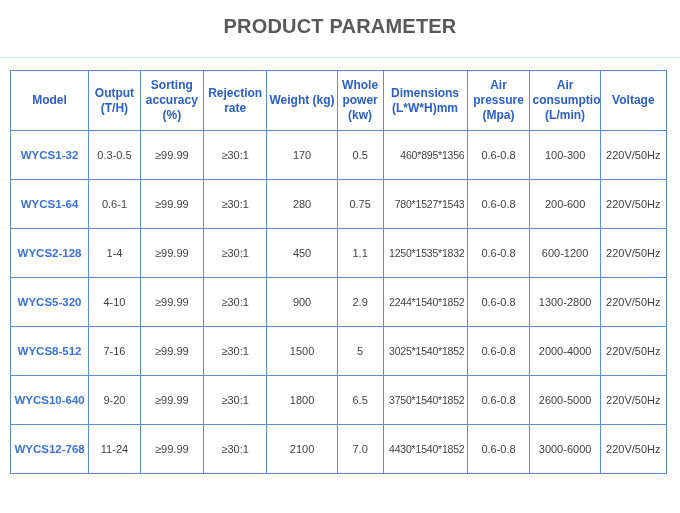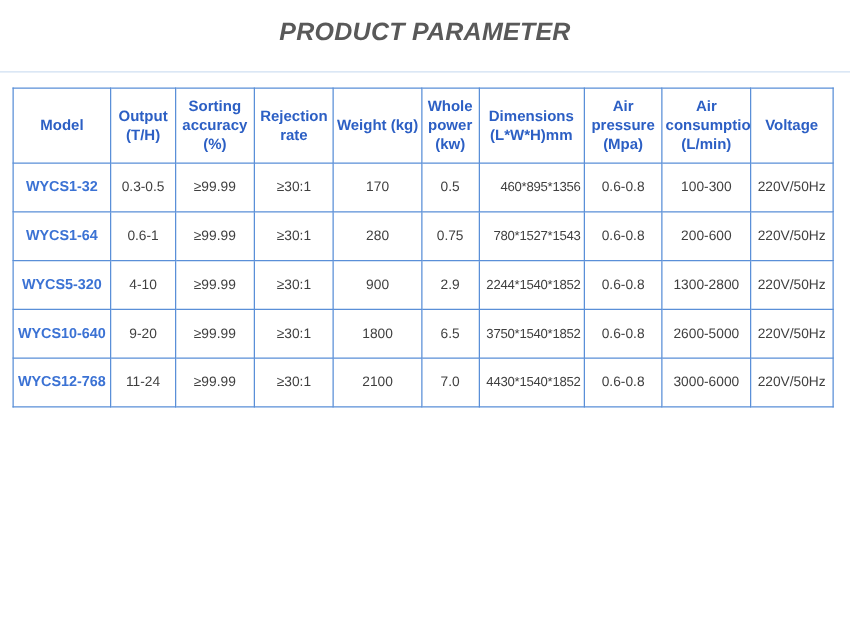--- a/index.html
+++ b/index.html
@@ -12,21 +12,20 @@
     overflow: hidden;
   }
   .title {
     margin: 0;
     padding-top: 15px;
     text-align: center;
     font-size: 20px;
     font-weight: bold;
     color: #595959;
     letter-spacing: 0.2px;
-    font-style: italic;
   }
   .divider {
     position: absolute;
     top: 57px;
     left: 0;
     width: 680px;
     height: 1px;
     background: #cfe0f2;
   }
   table.params {
@@ -45,21 +44,21 @@
     overflow: hidden;
   }
   .params thead tr { height: 60px; }
   .params th {
     color: #2c5fc4;
     font-size: 12px;
     font-weight: bold;
     line-height: 1.25;
     background: #ffffff;
   }
-  .params tbody tr { height: 39px; }
+  .params tbody tr { height: 49px; }
   .params td {
     color: #3f3f3f;
     font-size: 11px;
     background: #ffffff;
   }
   .params td:first-child {
     color: #3b72d4;
     font-weight: bold;
     font-size: 11.5px;
   }
@@ -129,29 +128,53 @@
           <td>≥99.99</td>
           <td>≥30:1</td>
           <td>280</td>
           <td>0.75</td>
           <td>780*1527*1543</td>
           <td>0.6-0.8</td>
           <td>200-600</td>
           <td>220V/50Hz</td>
         </tr>
         <tr>
+          <td>WYCS2-128</td>
+          <td>1-4</td>
+          <td>≥99.99</td>
+          <td>≥30:1</td>
+          <td>450</td>
+          <td>1.1</td>
+          <td>1250*1535*1832</td>
+          <td>0.6-0.8</td>
+          <td>600-1200</td>
+          <td>220V/50Hz</td>
+        </tr>
+        <tr>
           <td>WYCS5-320</td>
           <td>4-10</td>
           <td>≥99.99</td>
           <td>≥30:1</td>
           <td>900</td>
           <td>2.9</td>
           <td>2244*1540*1852</td>
           <td>0.6-0.8</td>
           <td>1300-2800</td>
+          <td>220V/50Hz</td>
+        </tr>
+        <tr>
+          <td>WYCS8-512</td>
+          <td>7-16</td>
+          <td>≥99.99</td>
+          <td>≥30:1</td>
+          <td>1500</td>
+          <td>5</td>
+          <td>3025*1540*1852</td>
+          <td>0.6-0.8</td>
+          <td>2000-4000</td>
           <td>220V/50Hz</td>
         </tr>
         <tr>
           <td>WYCS10-640</td>
           <td>9-20</td>
           <td>≥99.99</td>
           <td>≥30:1</td>
           <td>1800</td>
           <td>6.5</td>
           <td>3750*1540*1852</td>

